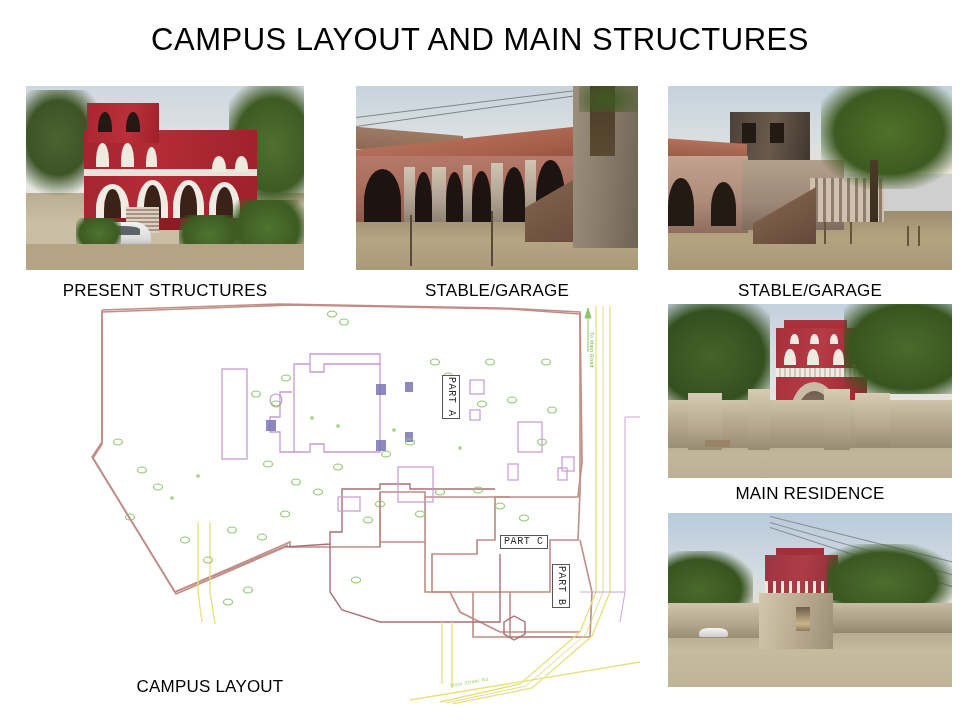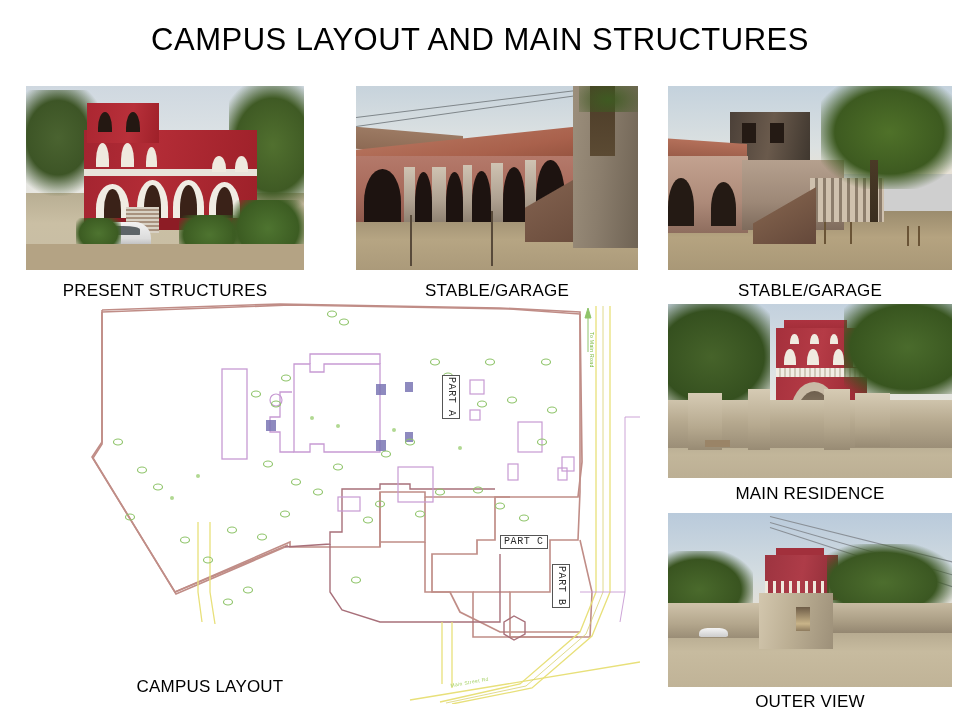--- a/index.html
+++ b/index.html
@@ -391,21 +391,20 @@
       <div class="layer p5-arcwin"></div>
       <div class="layer p5-treeL"></div>
       <div class="layer p5-treeR"></div>
       <div class="layer p5-wallL"></div>
       <div class="layer p5-wallR"></div>
       <div class="layer p5-corner"></div>
       <div class="layer p5-win"></div>
       <div class="layer p5-car"></div>
     </div>
   </div>
-  <div class="caption" style="left:668px; top:692px; width:284px;">OUTER VIEW</div>
 
   <div class="map">
     <svg width="560" height="412" viewBox="0 0 560 412">
 
       <g fill="none" stroke="#c08d87" stroke-width="1.6">
         <path d="M22,18 L200,12 L420,16 L500,20 L500,200 L498,248
                  L470,248 L470,300 L430,300 L430,345 L510,345
                  L512,300 L500,248"></path>
         <path d="M22,18 L22,150 L12,165 L95,300 L210,250 L210,255
                  L300,255 L300,200 L345,200 L345,205 L430,205"></path>

